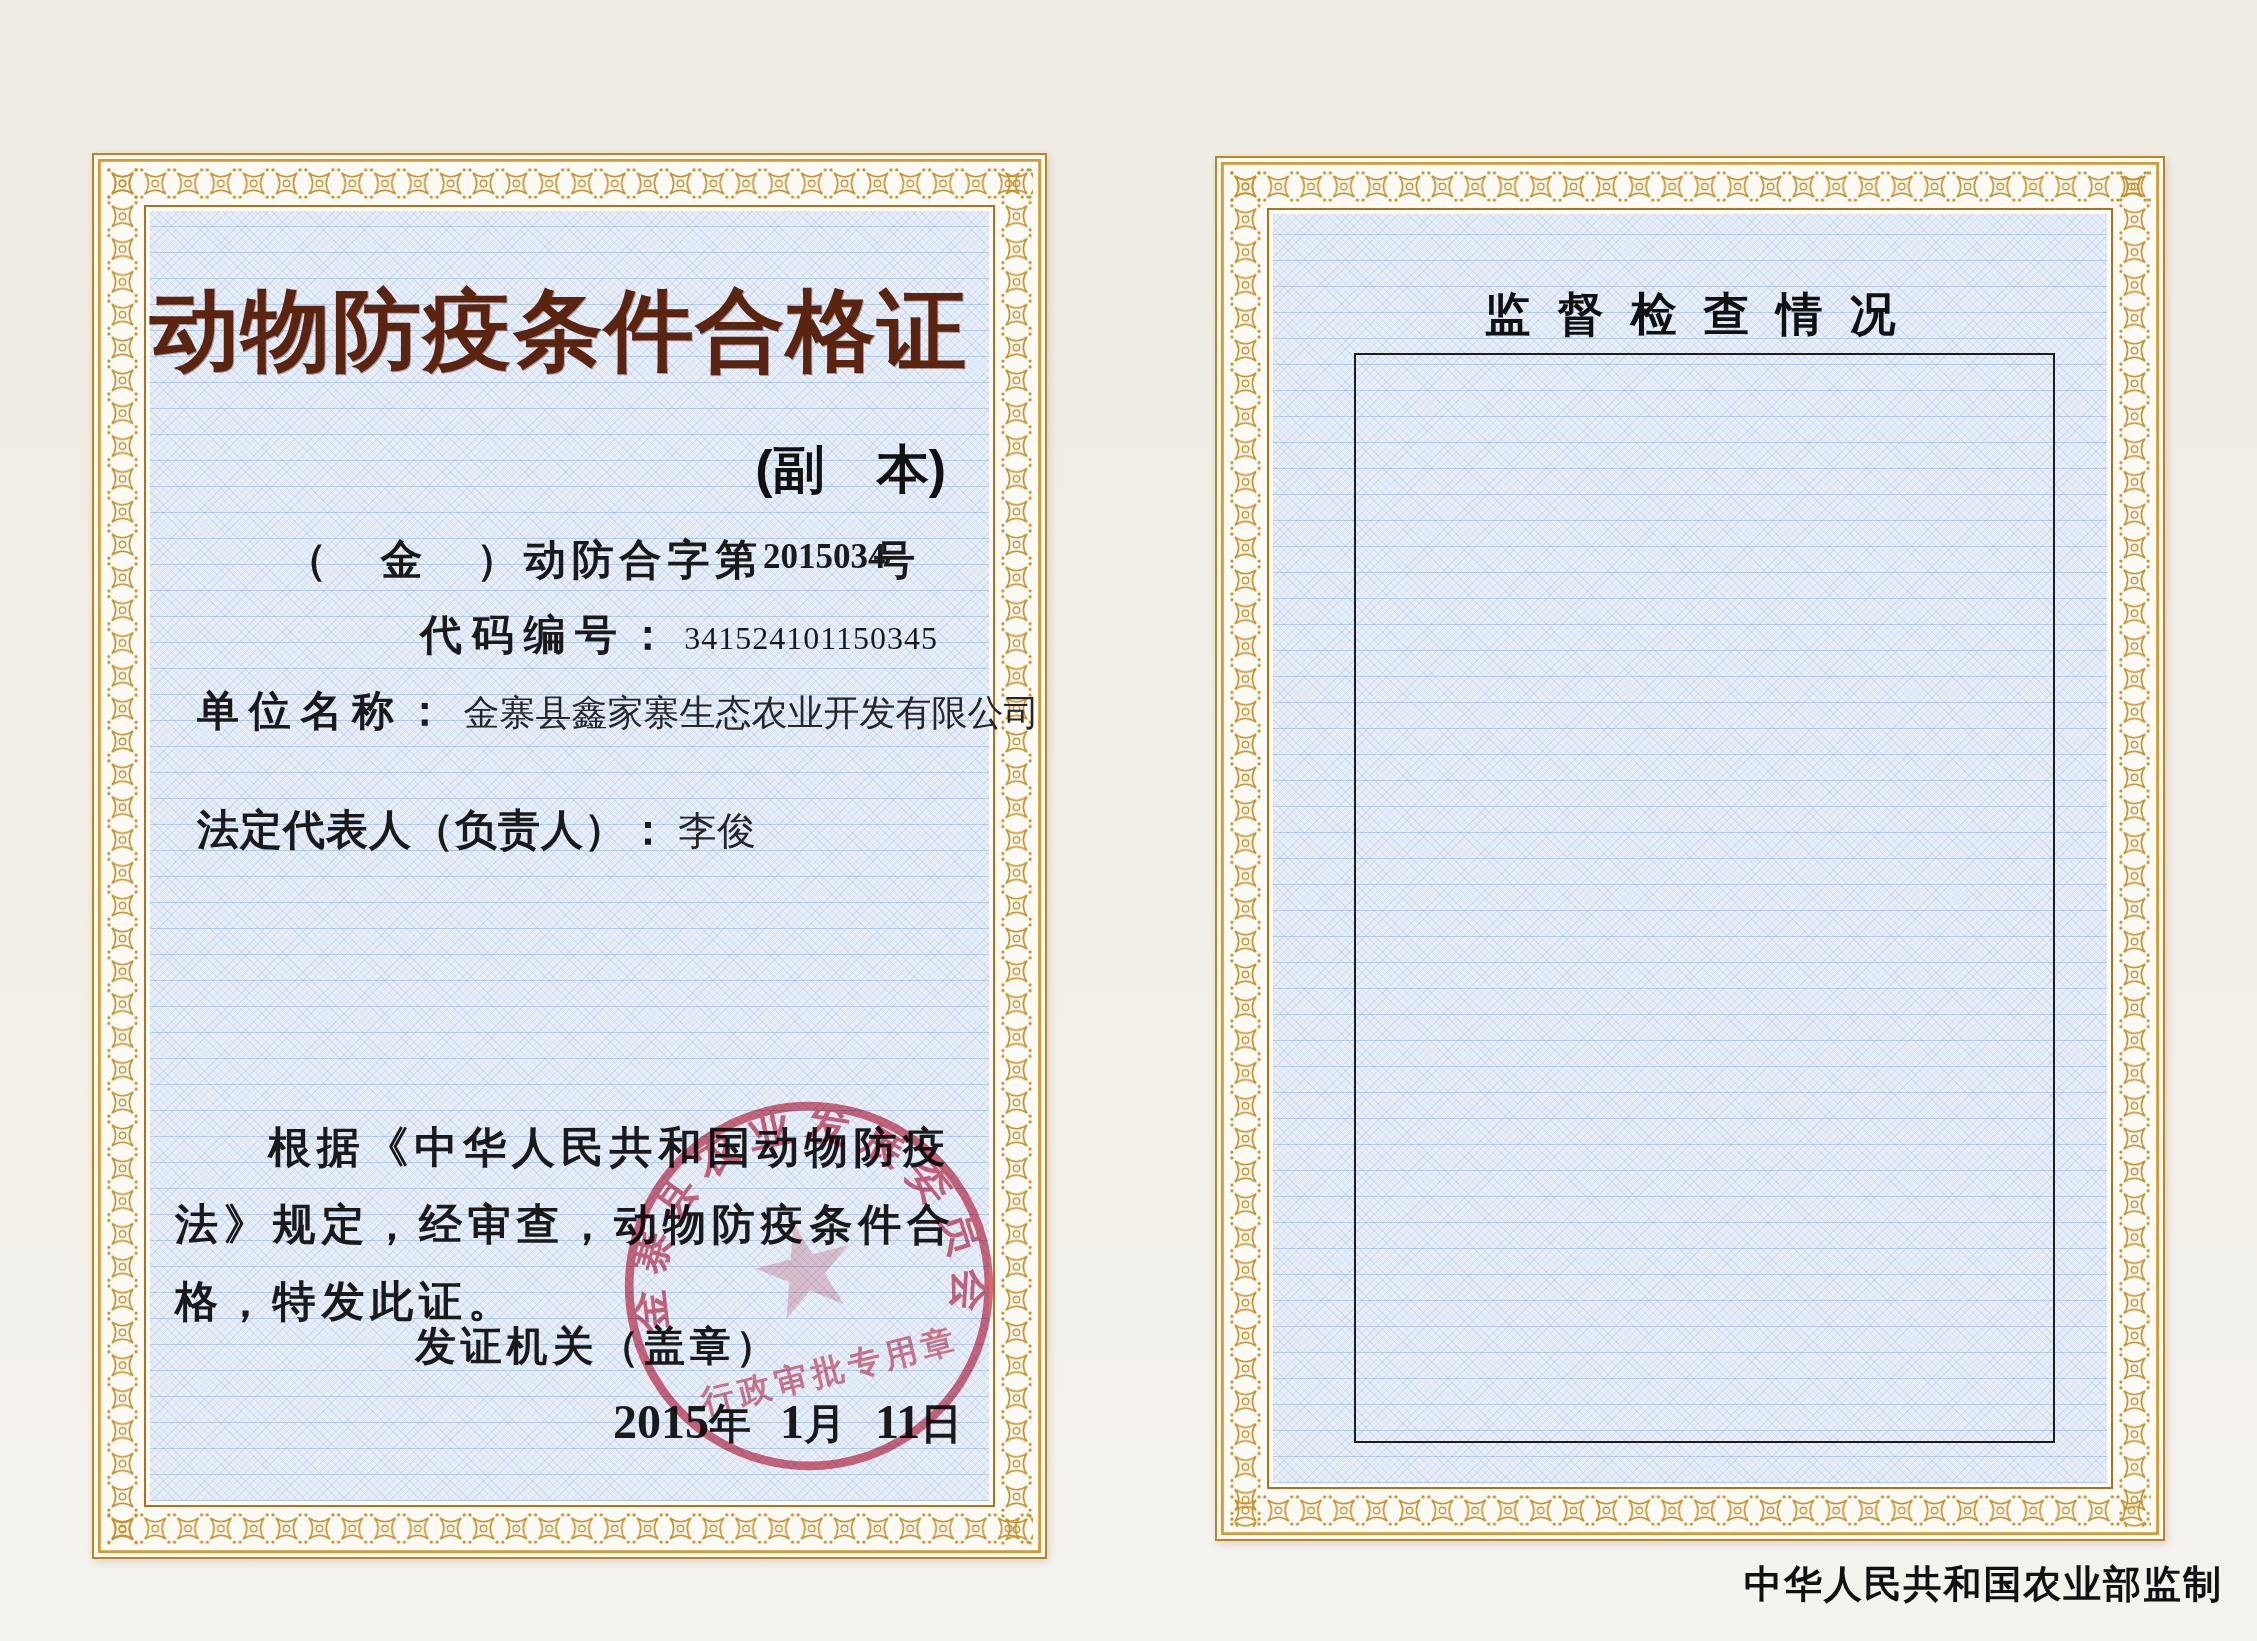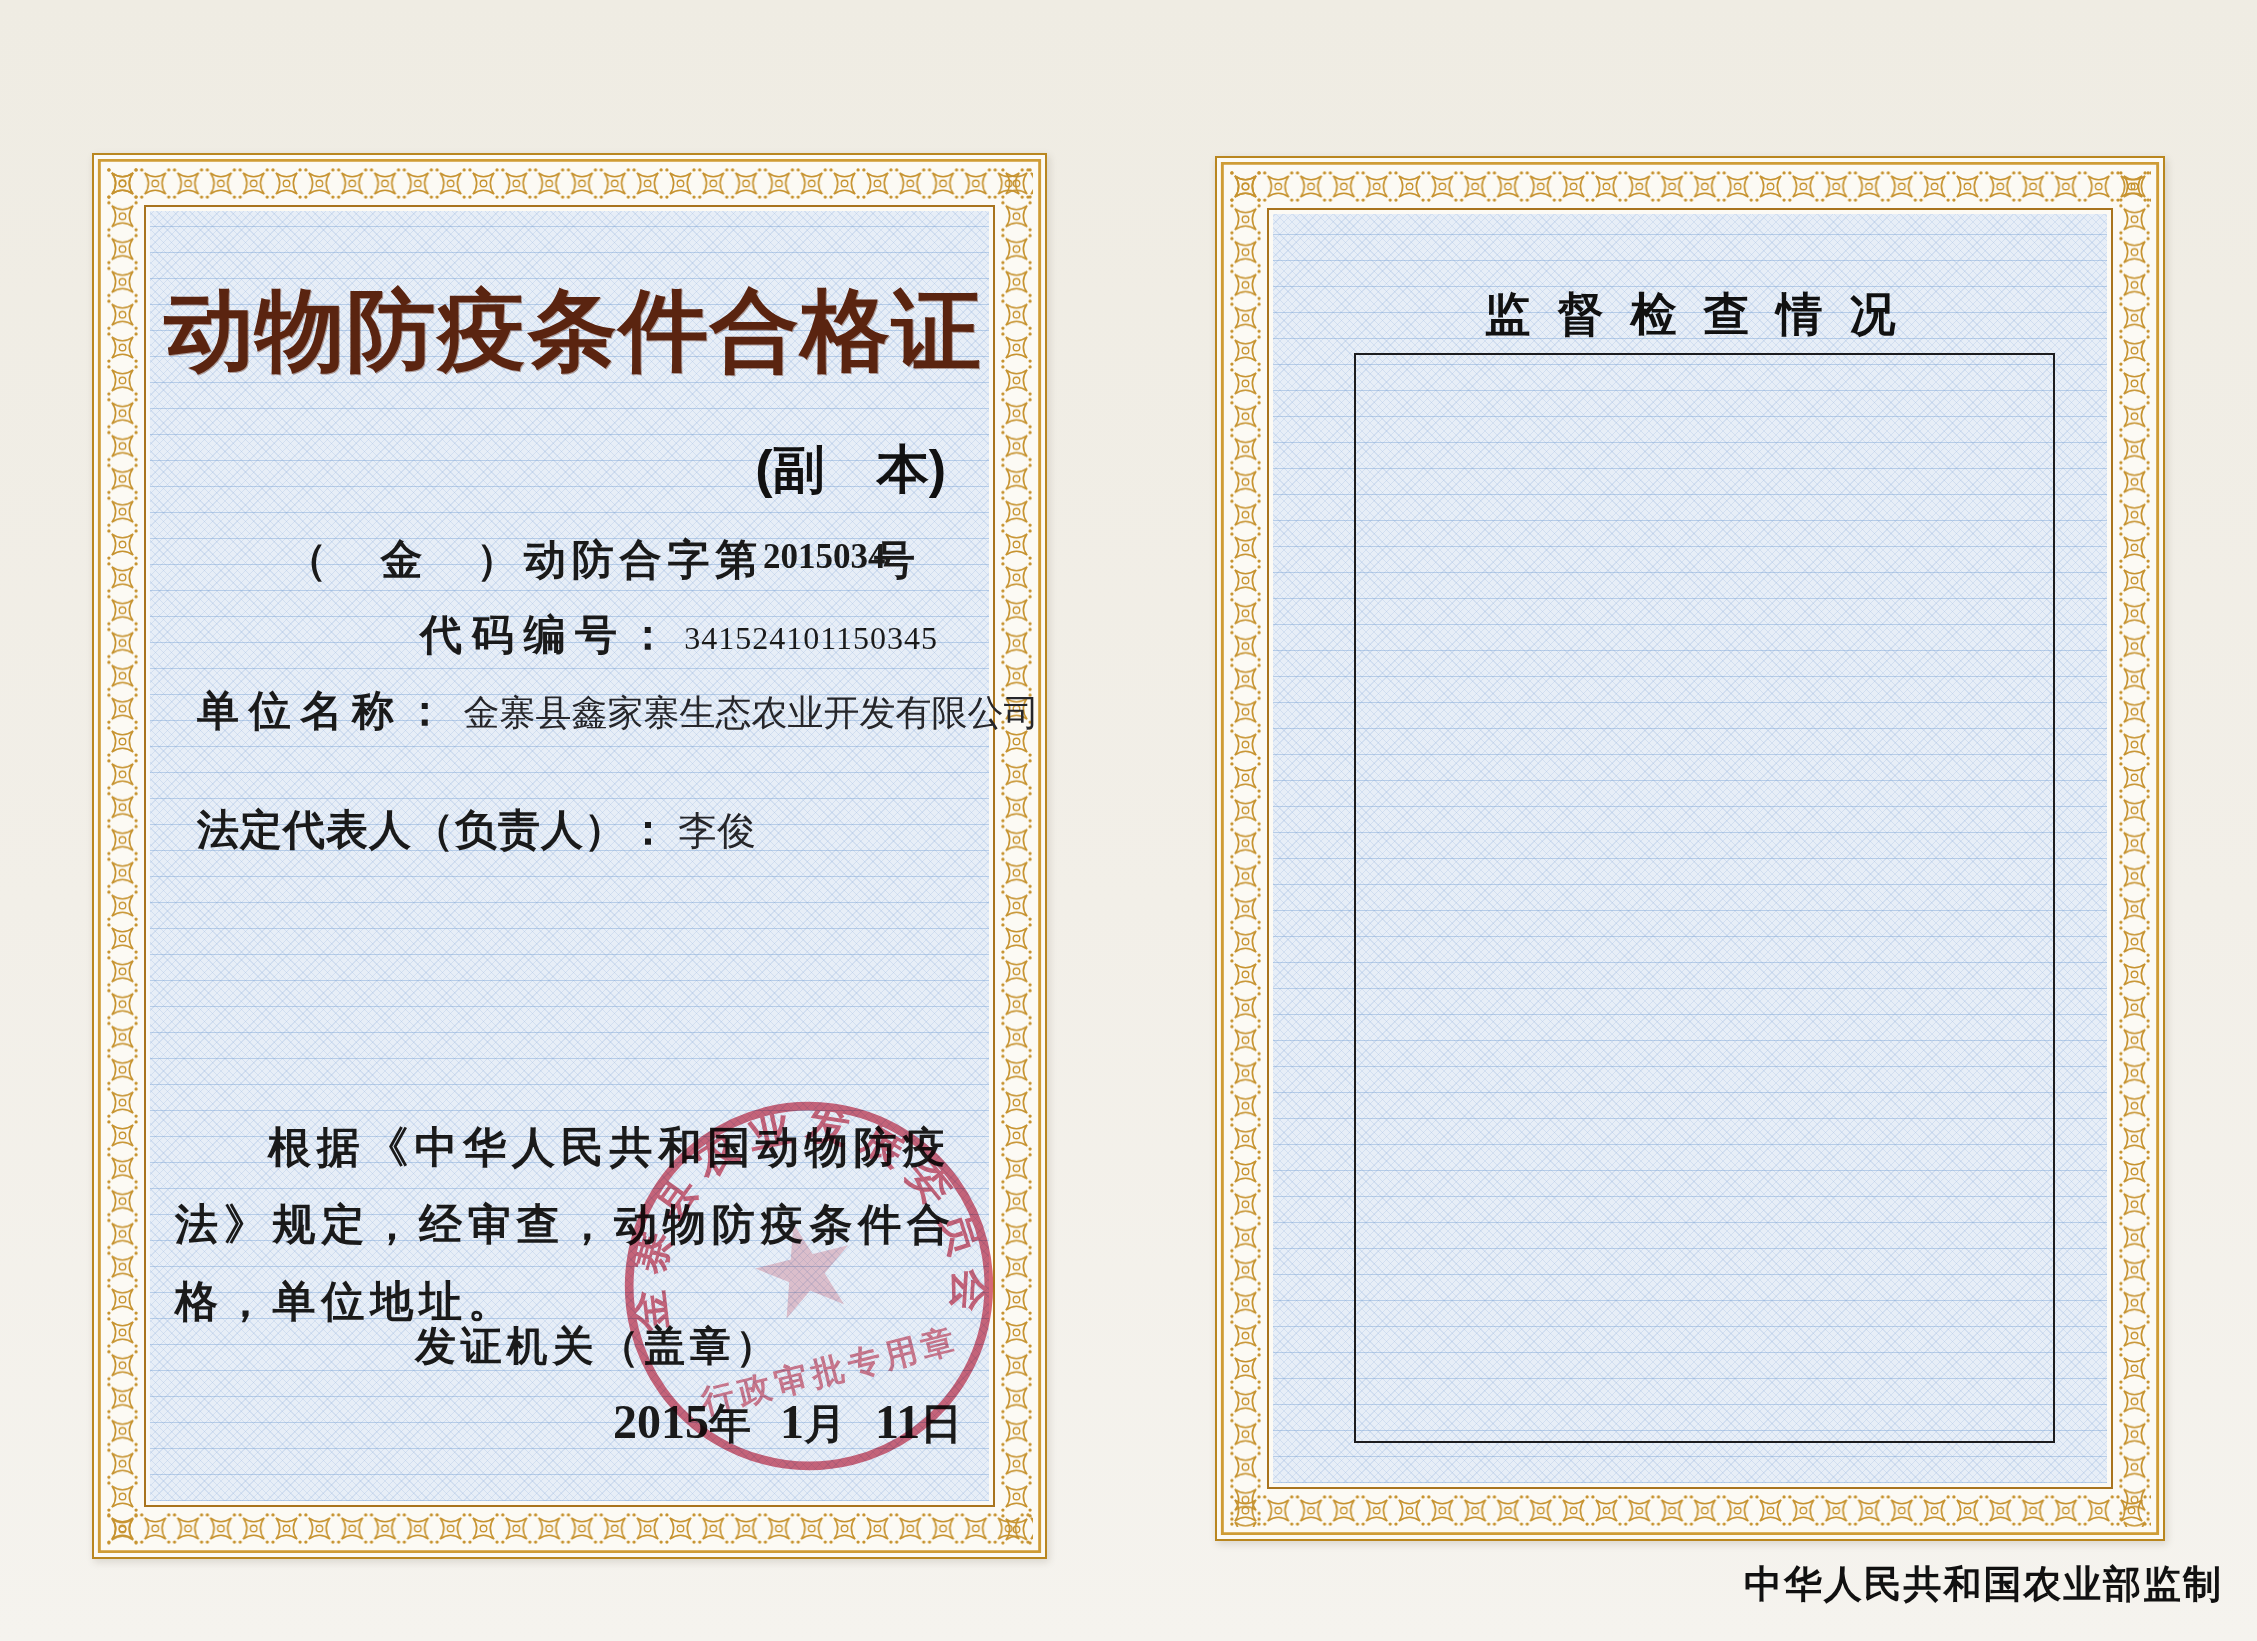--- a/index.html
+++ b/index.html
@@ -28,22 +28,22 @@
     position:absolute; inset:56px;
     background-color:#e7eef7;
     background-image:
       repeating-linear-gradient(0deg, rgba(115,158,210,.42) 0 1px, transparent 1px 26px),
       repeating-linear-gradient(45deg, rgba(148,178,220,.25) 0 1px, transparent 1px 5.8px),
       repeating-linear-gradient(-45deg, rgba(148,178,220,.25) 0 1px, transparent 1px 5.8px);
   }
   
   .cert-title {
     position:absolute; top:60px; left:0; right:0; margin:0;
-    text-align:center; font-size:89px; font-weight:900; letter-spacing:1.9px;
-    color:#5a2410; text-shadow:1px 1px 0 rgba(90,36,16,.4);padding-left:8px;
+    font-size:89px; font-weight:900; letter-spacing:1.9px;
+    color:#5a2410; text-shadow:1px 1px 0 rgba(90,36,16,.4);
   }
   .copy-type {
     position:absolute; top:224px; left:8px; right:0; text-align:right;
     transform:translateX(-43px);
     font-size:52px; font-weight:700; color:#111;
   }
   .cert-line { position:absolute; top:321px; left:135px; white-space:nowrap; }
   .cert-prefix { font-size:42px; font-weight:600; letter-spacing:5.8px; }
   .cert-num {
     font-family:"Liberation Serif","DejaVu Serif",serif;
@@ -155,21 +155,21 @@
       <div class="field row0">
         <span class="label">单位名称：</span><span class="value v-sm">金寨县鑫家寨生态农业开发有限公司</span>
       </div>
       <div class="field row1 tight">
         <span class="label">法定代表人（负责人）：</span><span class="value">李俊</span>
       </div>
 
       <div class="statement">
         <div class="st-line indent">根据《中华人民共和国动物防疫</div>
         <div class="st-line">法》规定，经审查，动物防疫条件合</div>
-        <div class="st-line">格，单位地址。</div>
+        <div class="st-line">格，特发此证。</div>
       </div>
 
       <div class="issuer">发证机关（盖章）</div>
 
       <div class="issue-date">
         <span class="num">2015</span><span class="unit">年</span><span class="num sp">1</span><span class="unit">月</span><span class="num sp">11</span><span class="unit">日</span>
       </div>
 
       <svg class="stamp" viewBox="0 0 420 420">
         <circle cx="210" cy="210" r="186" fill="none" stroke="#d4556b" stroke-width="9"></circle>

